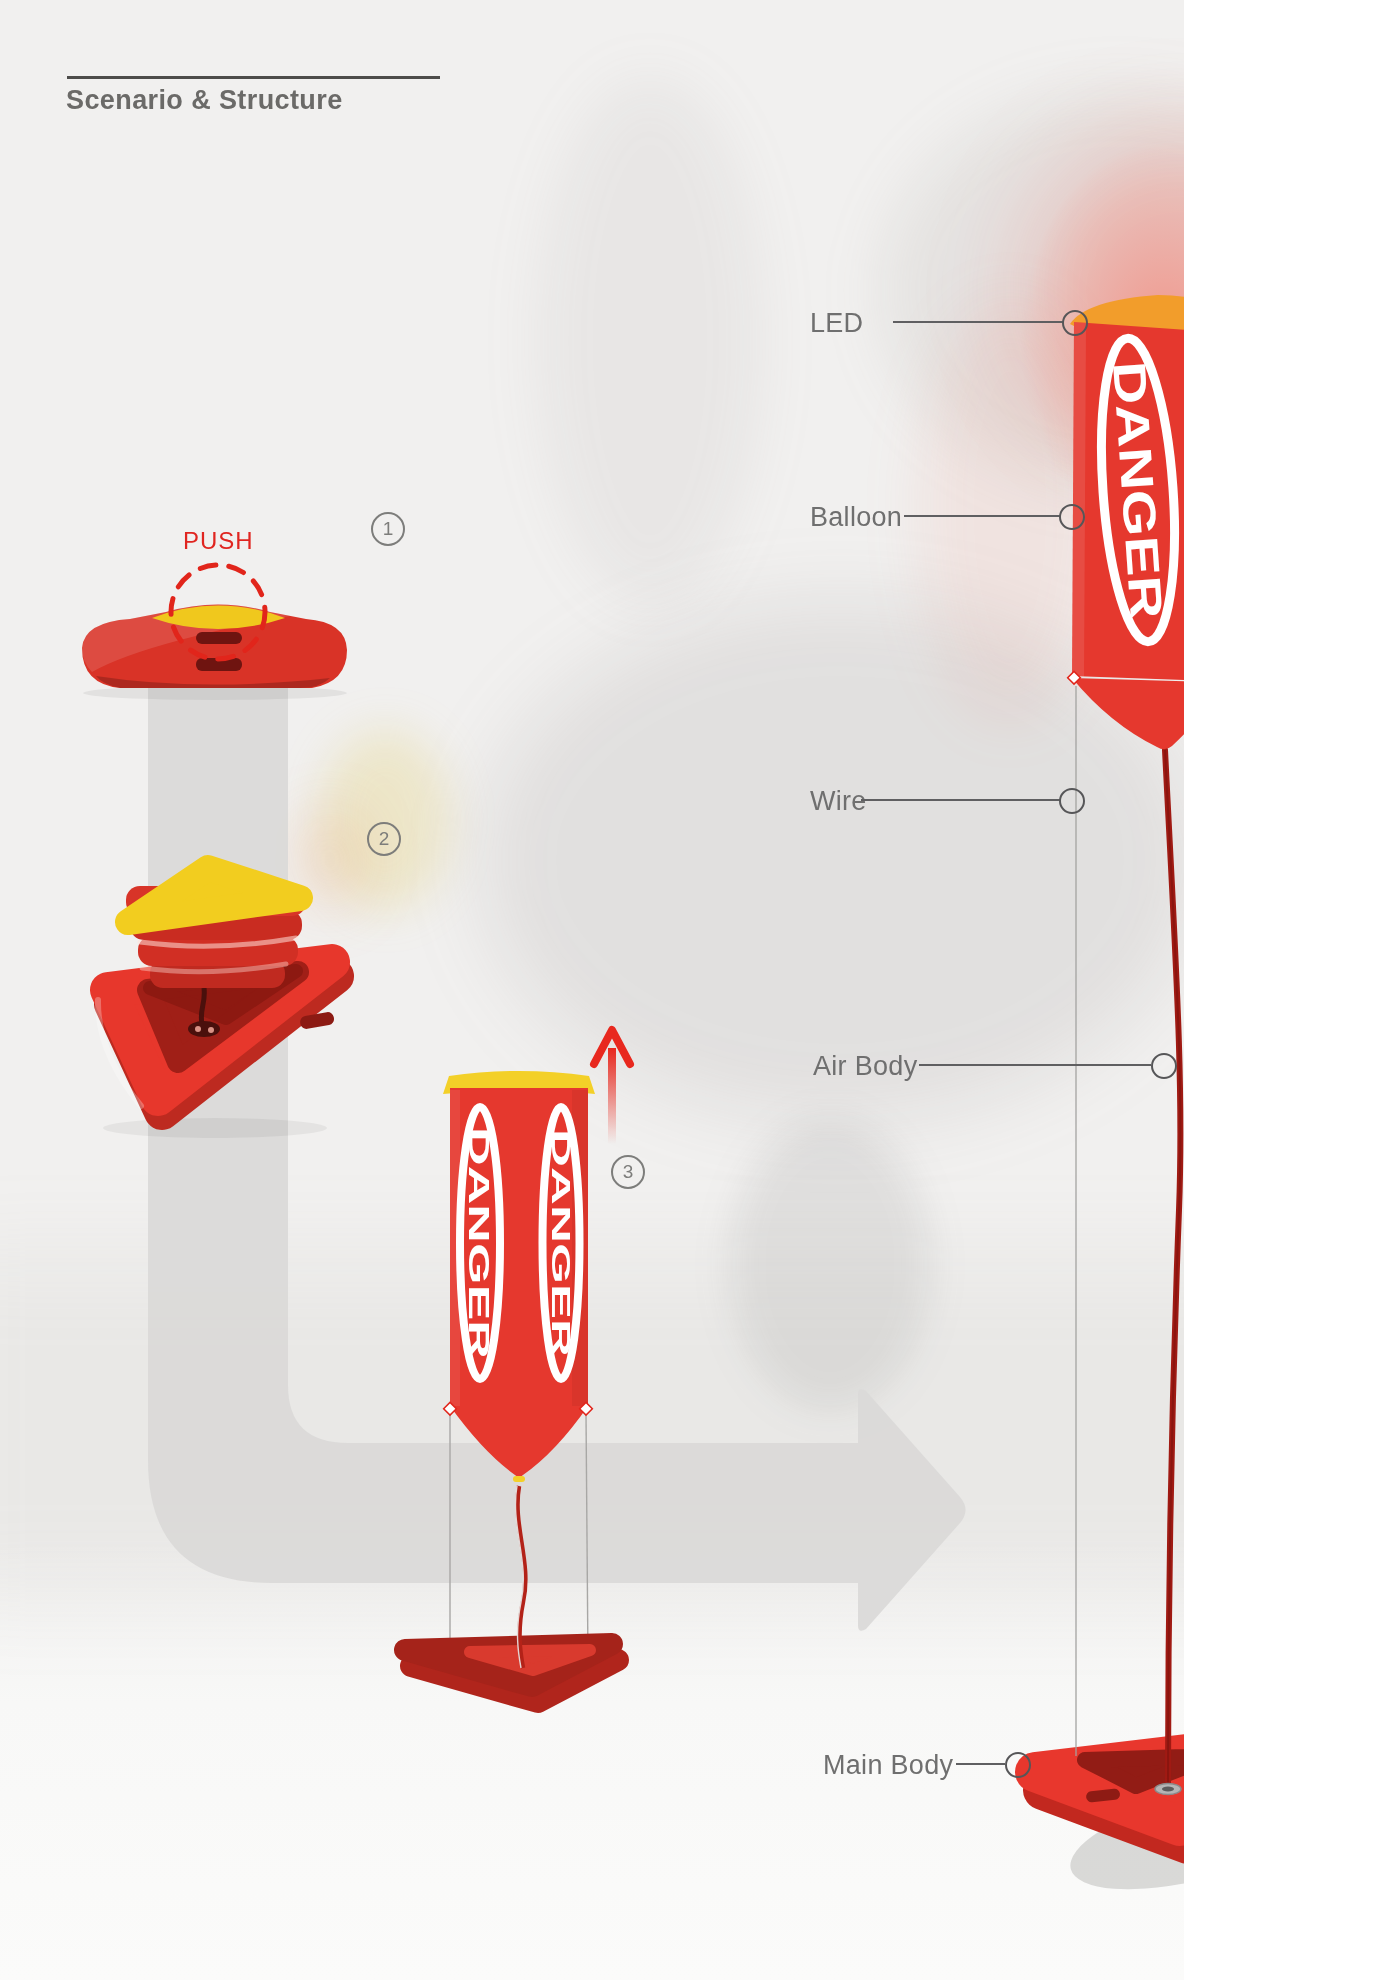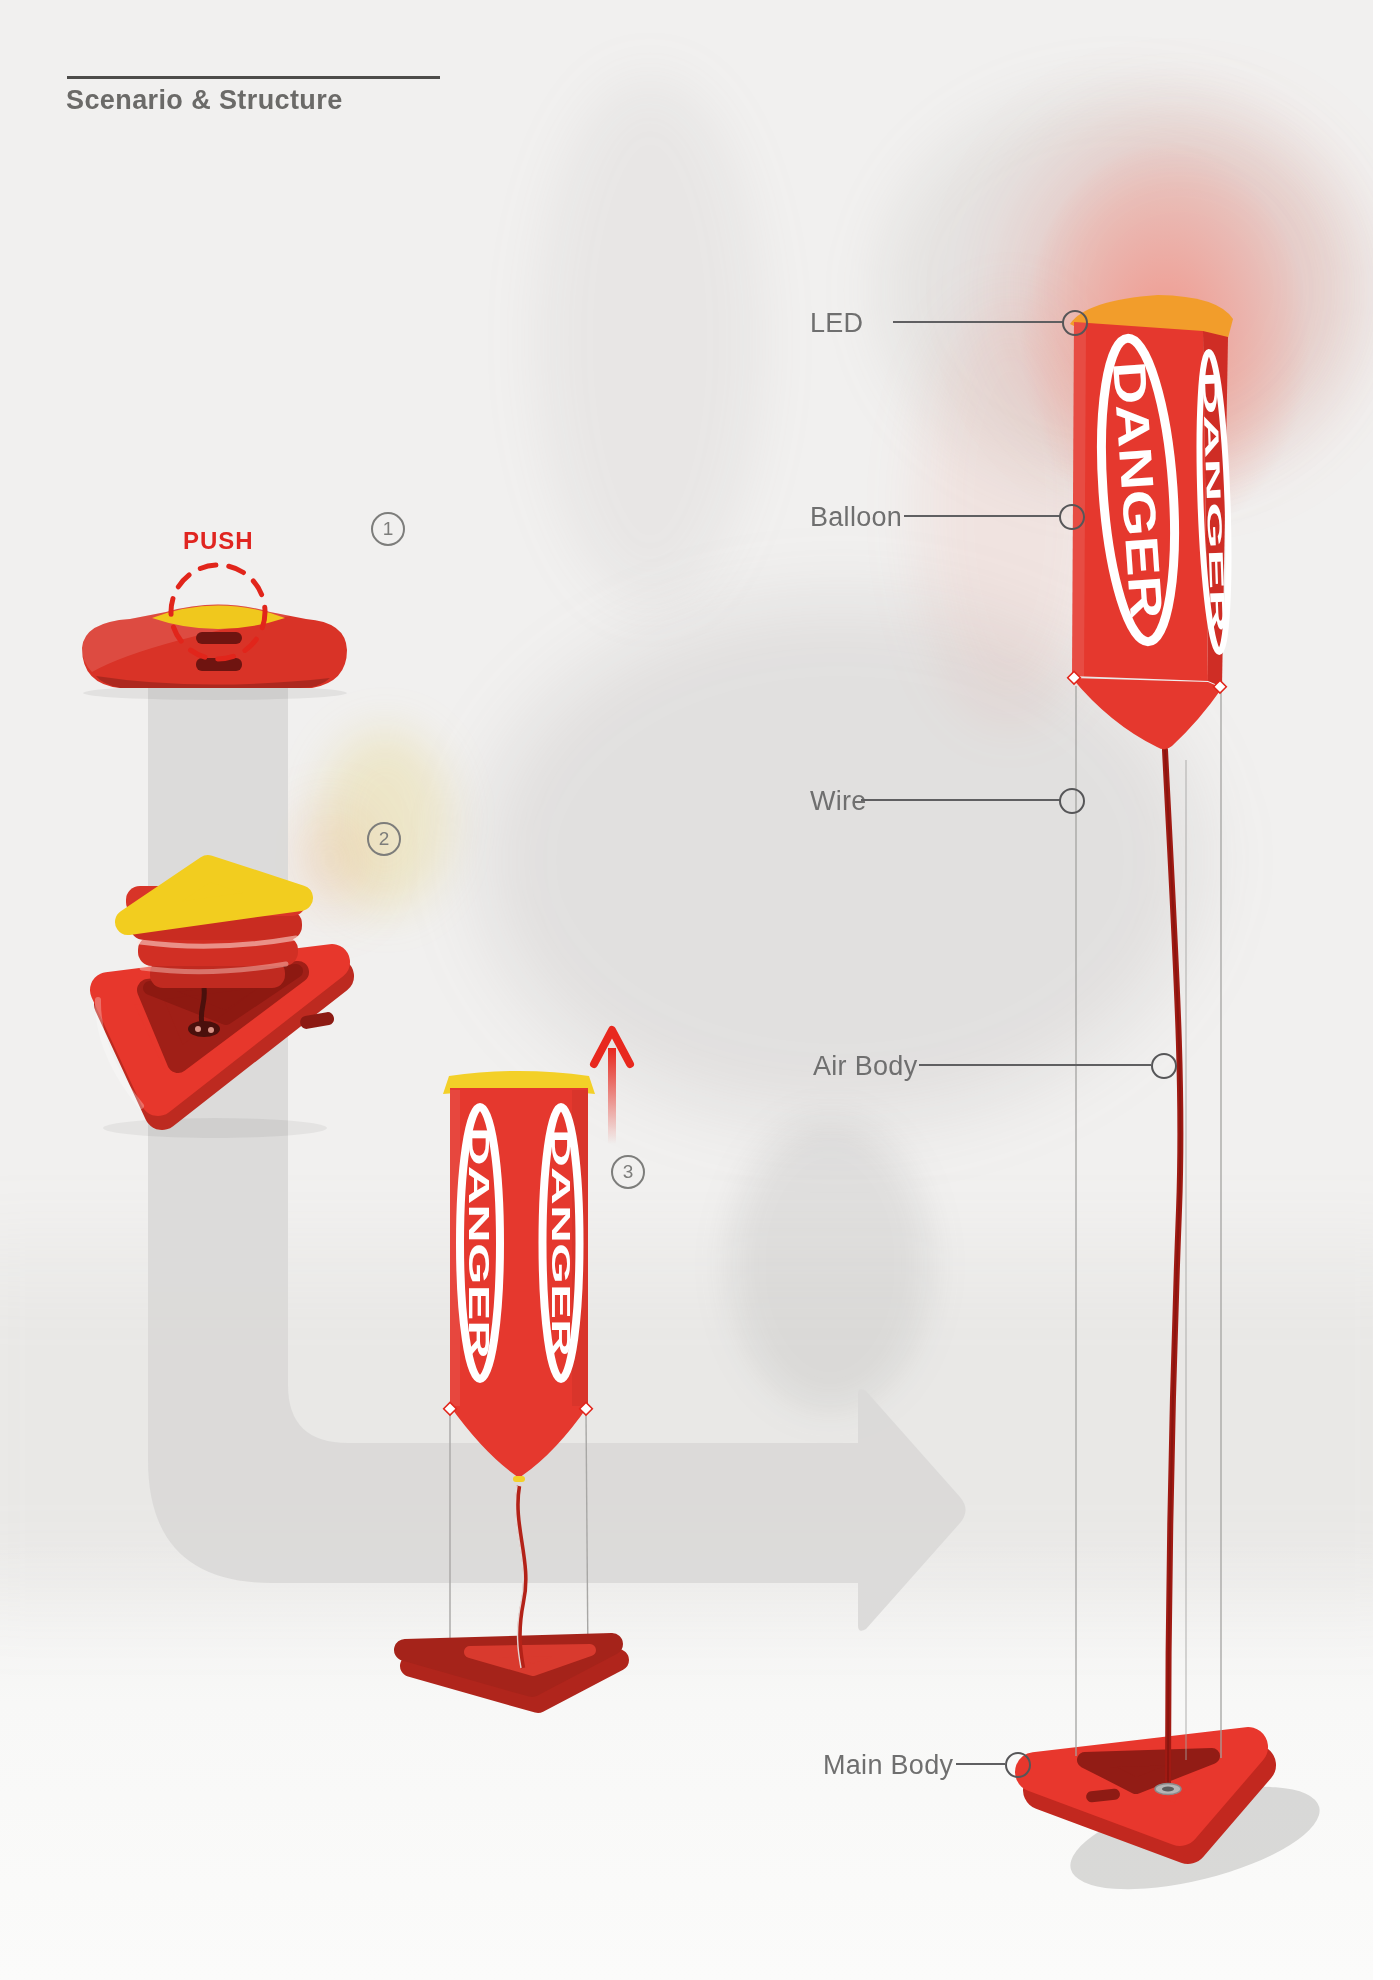--- a/index.html
+++ b/index.html
@@ -1,28 +1,28 @@
 <!DOCTYPE html>
 <html><head>
 <meta charset="utf-8">
 <style>
   html,body{margin:0;padding:0;background:#ffffff;}
   .page{
-    position:relative;width:1373px;height:1980px;overflow:hidden;
+    position:relative;width:1184px;height:1980px;overflow:hidden;
     background:linear-gradient(180deg,#f1f0ef 0%,#f1f0ef 78%,#f8f8f7 86%,#fbfbfa 100%);
     font-family:"Liberation Sans",sans-serif;
   }
   .abs{position:absolute;}
   
   .blob{position:absolute;border-radius:50%;filter:blur(28px);}
   
   .rule{position:absolute;left:67px;top:76px;width:373px;height:3px;background:#4d4c4a;}
   .title{position:absolute;left:66px;top:85px;font-size:27px;font-weight:bold;color:#6b6a68;letter-spacing:.4px;}
   
-  .push{position:absolute;left:183px;top:527px;font-size:24px;font-weight:bold;color:#e02520;letter-spacing:1px;}
+  .push{position:absolute;left:183px;top:527px;font-size:24px;font-weight:normal;color:#e02520;letter-spacing:1px;}
   
   .circle-num{
     position:absolute;width:30px;height:30px;border:2px solid #7d7d7b;border-radius:50%;
     color:#7d7d7b;font-size:19px;line-height:30px;text-align:center;
   }
   .step-lines{position:absolute;font-size:22px;color:#7b7b79;line-height:37px;letter-spacing:.2px;}
   .step-lines div{white-space:nowrap;}
   
   .part-label{position:absolute;font-size:27px;color:#6f6f6f;letter-spacing:.3px;white-space:nowrap;margin-left:18px;}
   .leader{position:absolute;height:2px;background:#5f5f61;}

